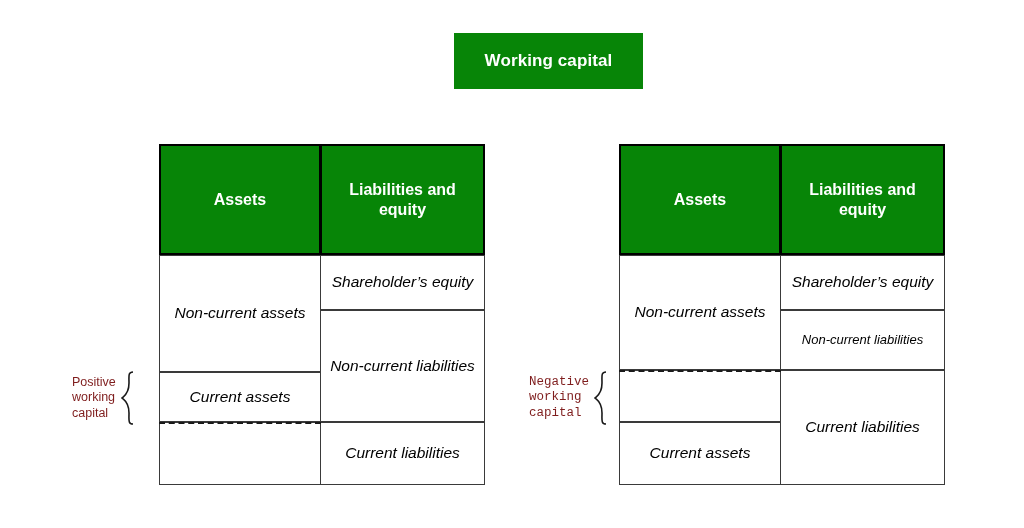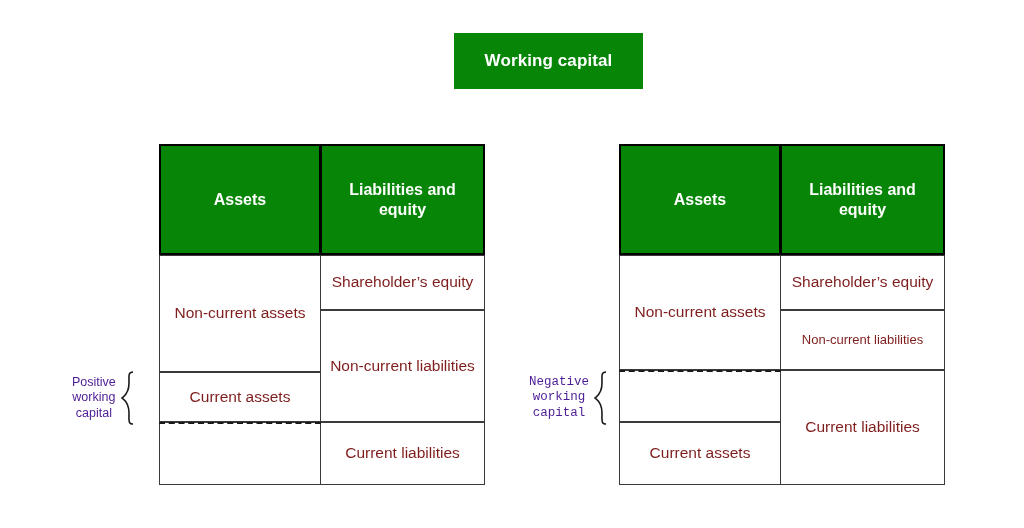--- a/index.html
+++ b/index.html
@@ -60,23 +60,24 @@
   }
   .cell.header {
     background: #078507;
     color: #ffffff;
     font-weight: bold;
     font-size: 16px;
     border: 2.5px solid #000000;
   }
   .cell.body {
     background: #ffffff;
-    color: #7f1d1d;
+    color: #000000;
     font-size: 15.5px;
     border: 1.2px solid #3a3a3a;
+    font-style: italic;
   }
   .cell.body.small {
     font-size: 13px;
   }
   .cell.blank { }
 
   
   .dashline {
     position: absolute;
     border-top: 2px dashed #1a1a1a;
@@ -86,22 +87,21 @@
 
   
   .brace-group {
     position: absolute;
     display: flex;
     align-items: center;
   }
   .brace-label {
     font-size: 12.5px;
     line-height: 1.25;
-    text-align: center;
-    color: #4c1d95;
+    color: #7f1d1d;
     white-space: pre-line;
   }
   .brace-glyph {
     margin-left: 5px;
     display: block;
   }
 </style>
 </head>
 <body>
 

